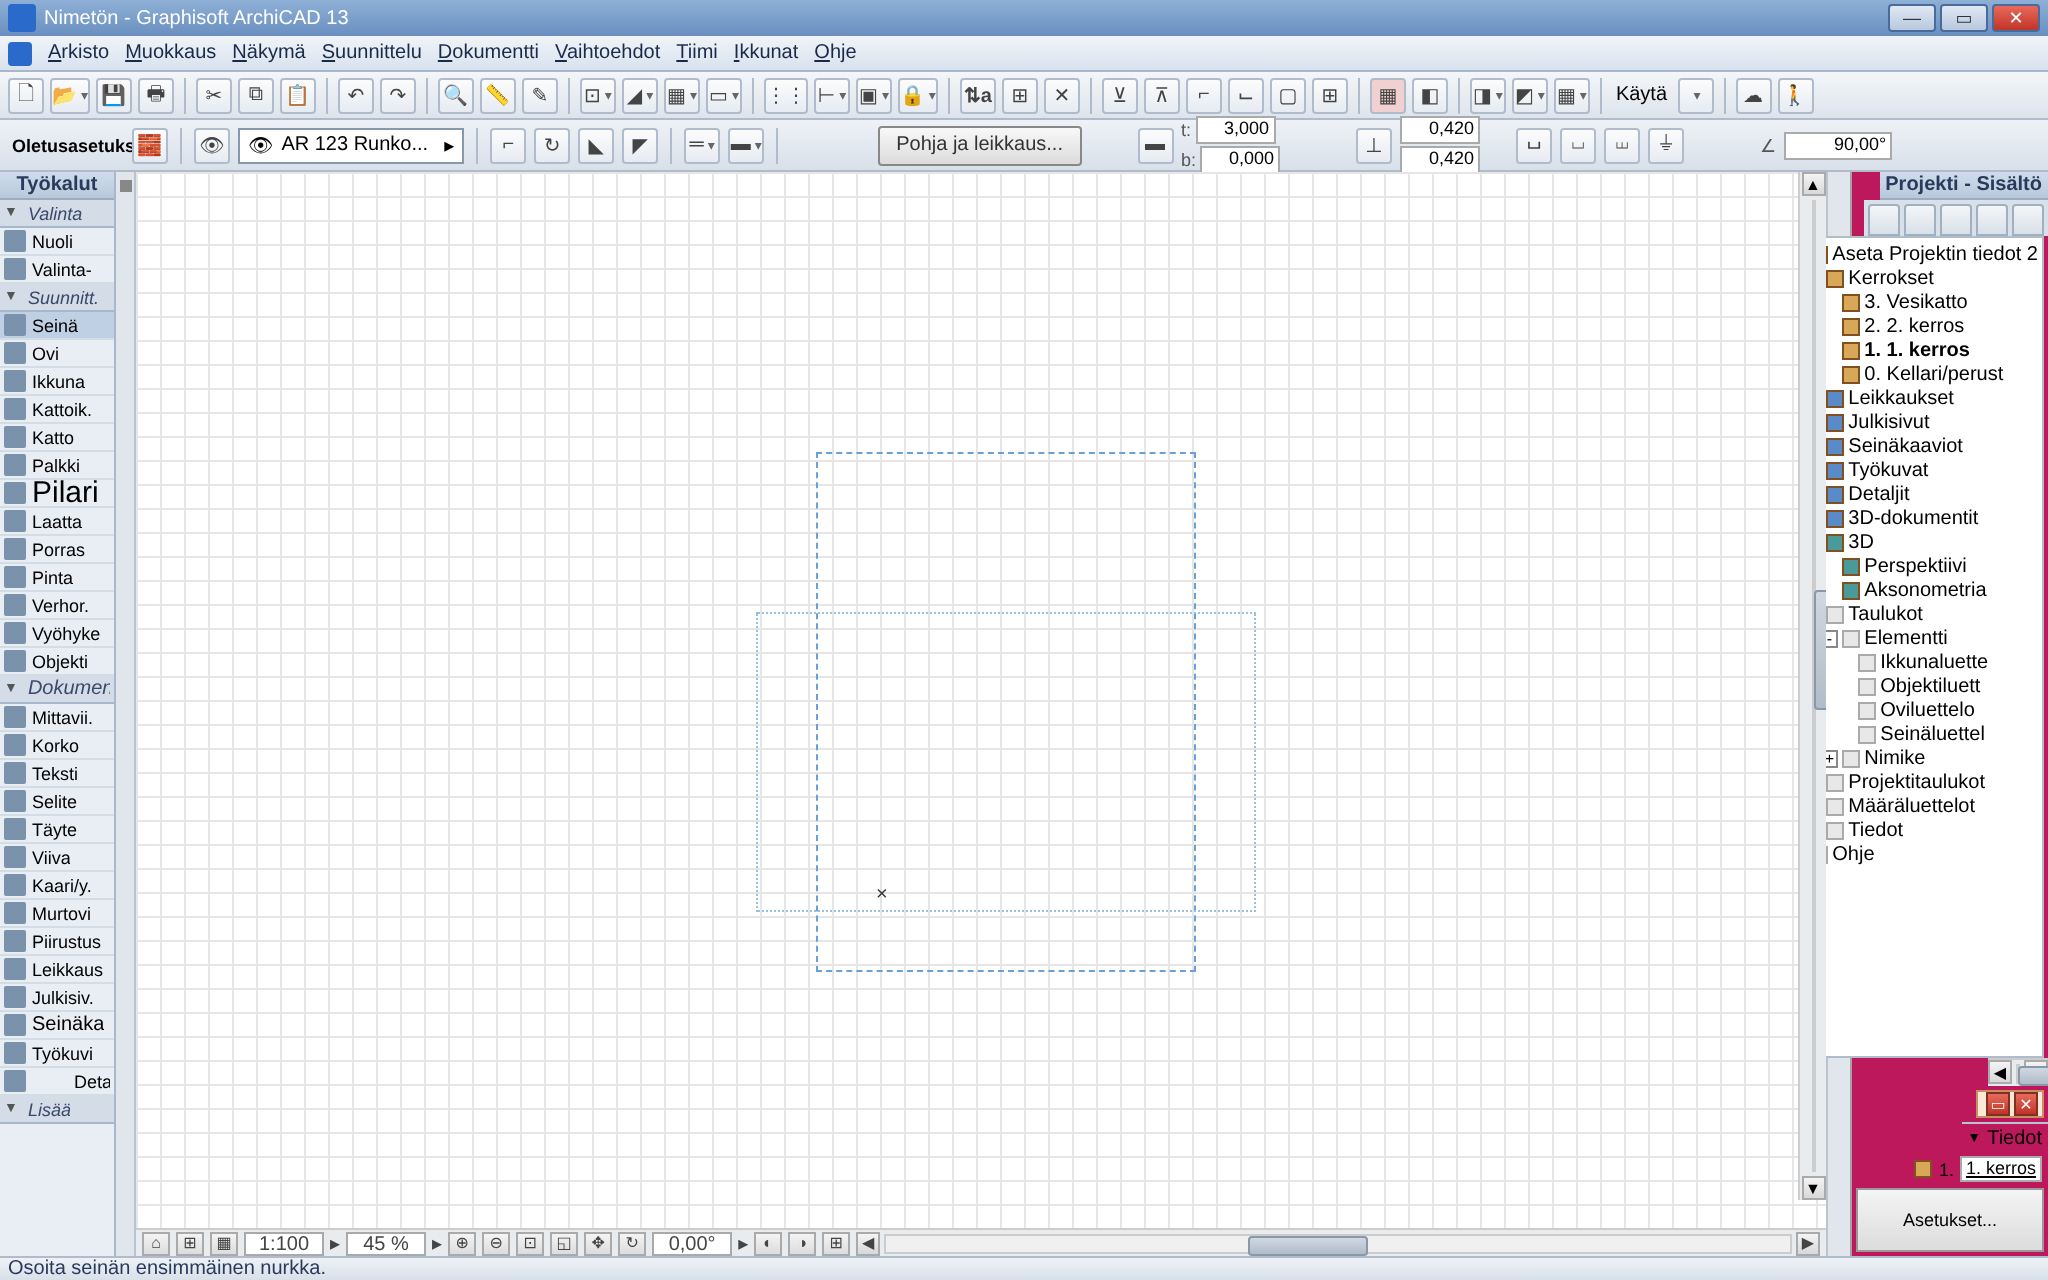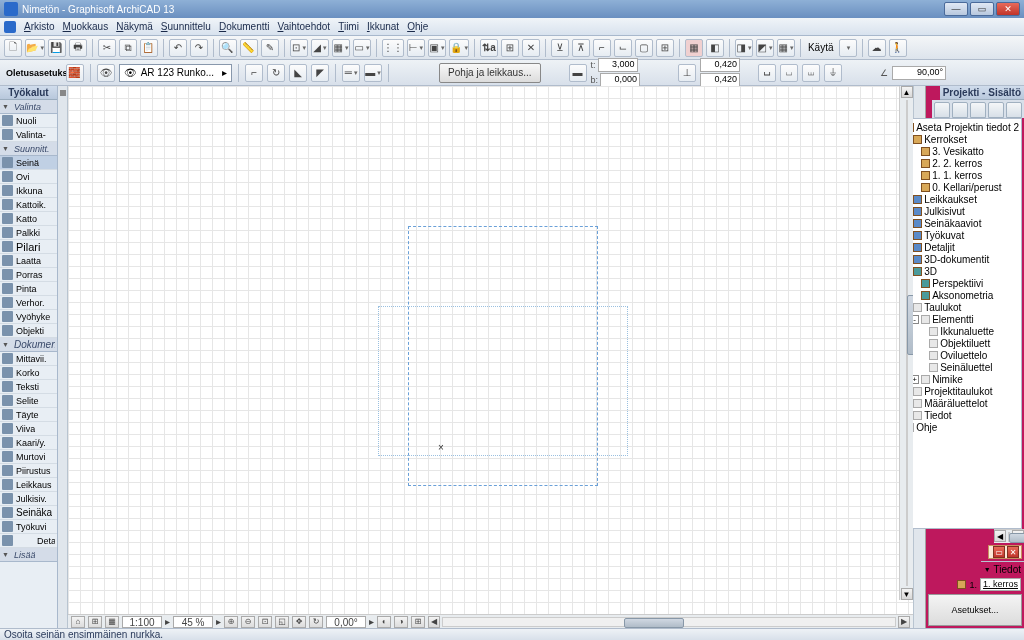--- a/index.html
+++ b/index.html
@@ -71,21 +71,21 @@
   .sbtn { width:14px; height:12px; background:linear-gradient(#f4f4f4,#dcdcdc); border:1px solid #aaa; display:flex; align-items:center; justify-content:center; font-size:8px;}
 
   
   .rightwrap { display:flex;}
   .rightstrip { width:12px; background:#e0e6ec; border-left:1px solid #b8c4d0;}
   .navigator { width:99px; background:#be185d; border-left:1px solid #a3a3a3; display:flex; flex-direction:column;align-items:flex-end;}
   .navtabs { height:18px; display:flex; gap:2px; padding:2px 2px 0; background:#d8e0ea;}
   .navtab { width:16px; height:16px; background:linear-gradient(#f4f6f8,#d8e0e8); border:1px solid #a0b0c0; border-radius:2px 2px 0 0;}
   .navtree { flex:1; background:#fff; border:1px solid #b0bccc; margin:0 2px; overflow:auto; font-size:9px; padding:2px 0;}
   .treeitem { display:flex; align-items:center; gap:2px; padding:0 2px; height:12px; white-space:nowrap;}
-  .treeitem.bold { font-weight:normal;}
+  .treeitem.bold { font-weight:bold;}
   .ti0 { padding-left:2px;} .ti1{padding-left:10px;} .ti2{padding-left:18px;} .ti3{padding-left:26px;}
   .ticon2 { width:9px; height:9px; display:inline-block; background:#c08040; border:1px solid #805020; flex-shrink:0;}
   .ticon2.folder { background:#d8a858;}
   .ticon2.blue { background:#5a8ac8;}
   .ticon2.teal { background:#4a9a9a;}
   .ticon2.doc { background:#e8e8e8; border-color:#aaa;}
   .expander { width:9px; height:9px; border:1px solid #888; background:#fff; font-size:8px; line-height:7px; text-align:center; flex-shrink:0;}
   .nav-scroll { height:14px; display:flex; background:#e8ecef; border-top:1px solid #ccc;}
   .nav-tiedot { border:1px solid #c89060; background:#fce8d8; margin:2px; height:14px; display:flex; align-items:center; justify-content:flex-end; padding:0 2px;}
   .nav-tiedot .xb { width:12px; height:12px; background:linear-gradient(#e86a5a,#c0342a); border:1px solid #803020; color:#fff; font-size:8px; display:flex;align-items:center;justify-content:center; margin-left:2px;}
@@ -268,21 +268,21 @@
         <div class="tool">
           <span class="ico"></span>
           <span style="font-size: 9px; overflow: hidden;">Katto</span>
         </div>
         <div class="tool">
           <span class="ico"></span>
           <span style="font-size: 9px; overflow: hidden;">Palkki</span>
         </div>
         <div class="tool">
           <span class="ico"></span>
-          <span style="font-size: 11px; overflow: hidden;">Pilari</span>
+          <span style="font-size: 15px; overflow: hidden;">Pilari</span>
         </div>
         <div class="tool">
           <span class="ico"></span>
           <span style="font-size: 9px; overflow: hidden;">Laatta</span>
         </div>
         <div class="tool">
           <span class="ico"></span>
           <span style="font-size: 9px; overflow: hidden;">Porras</span>
         </div>
         <div class="tool">

